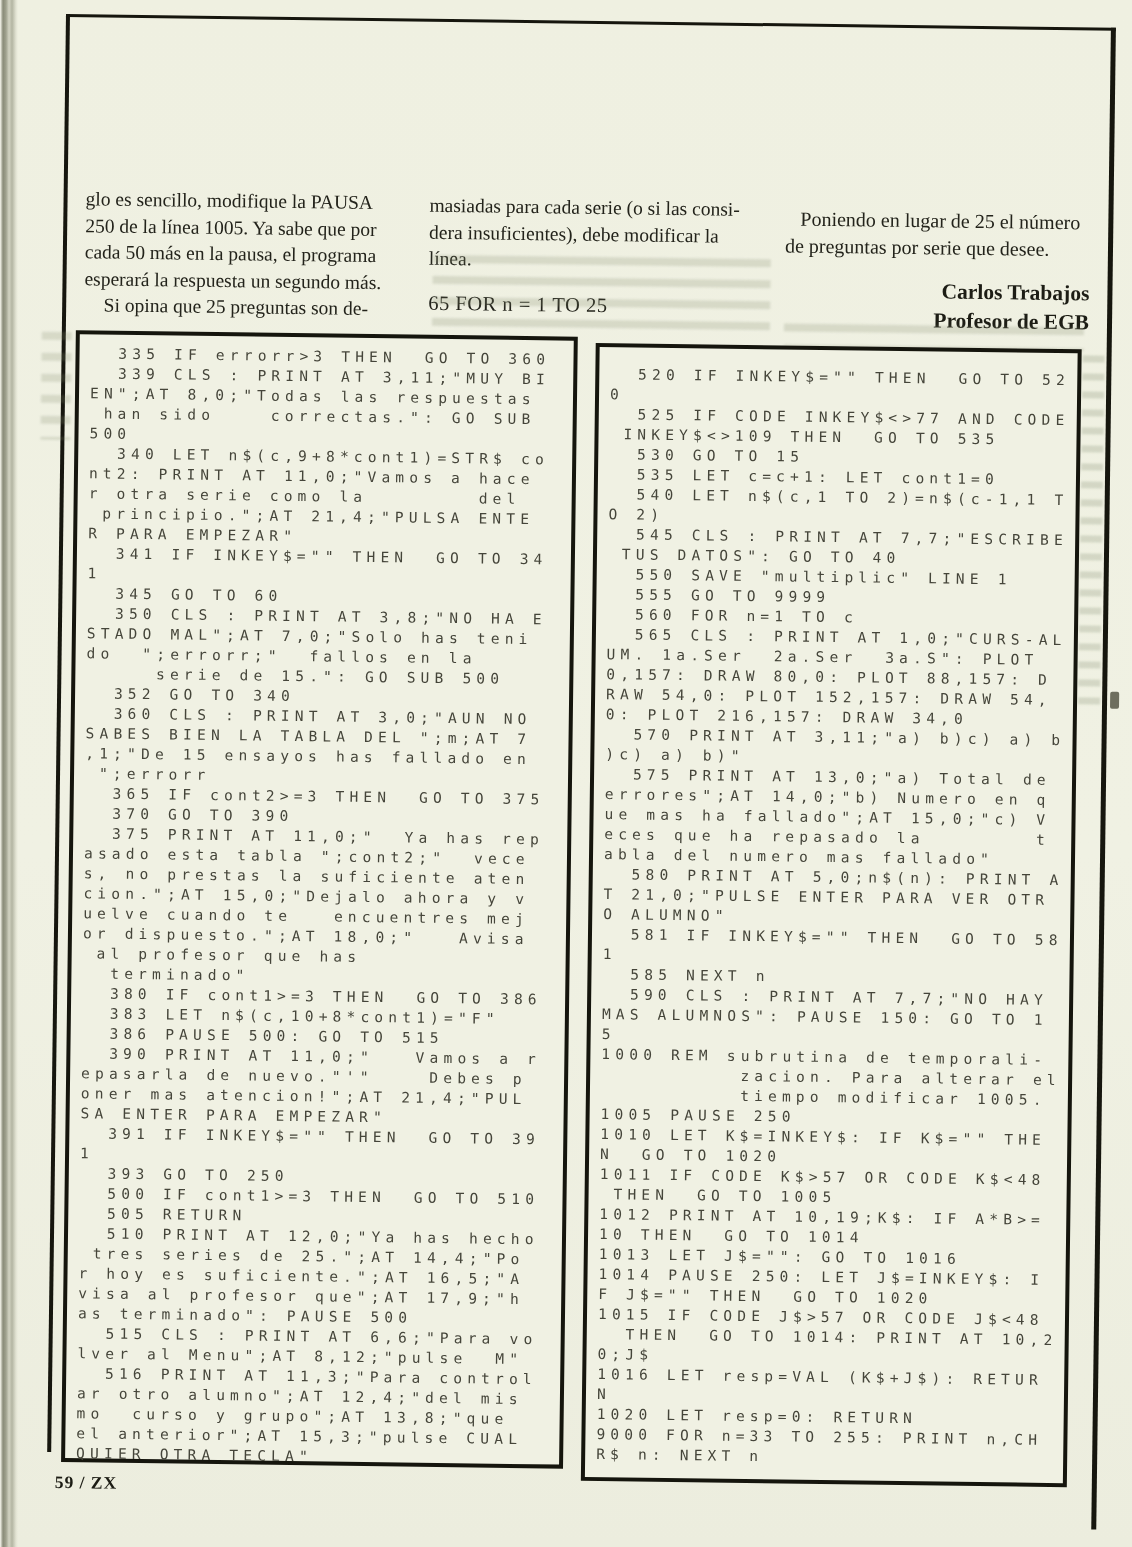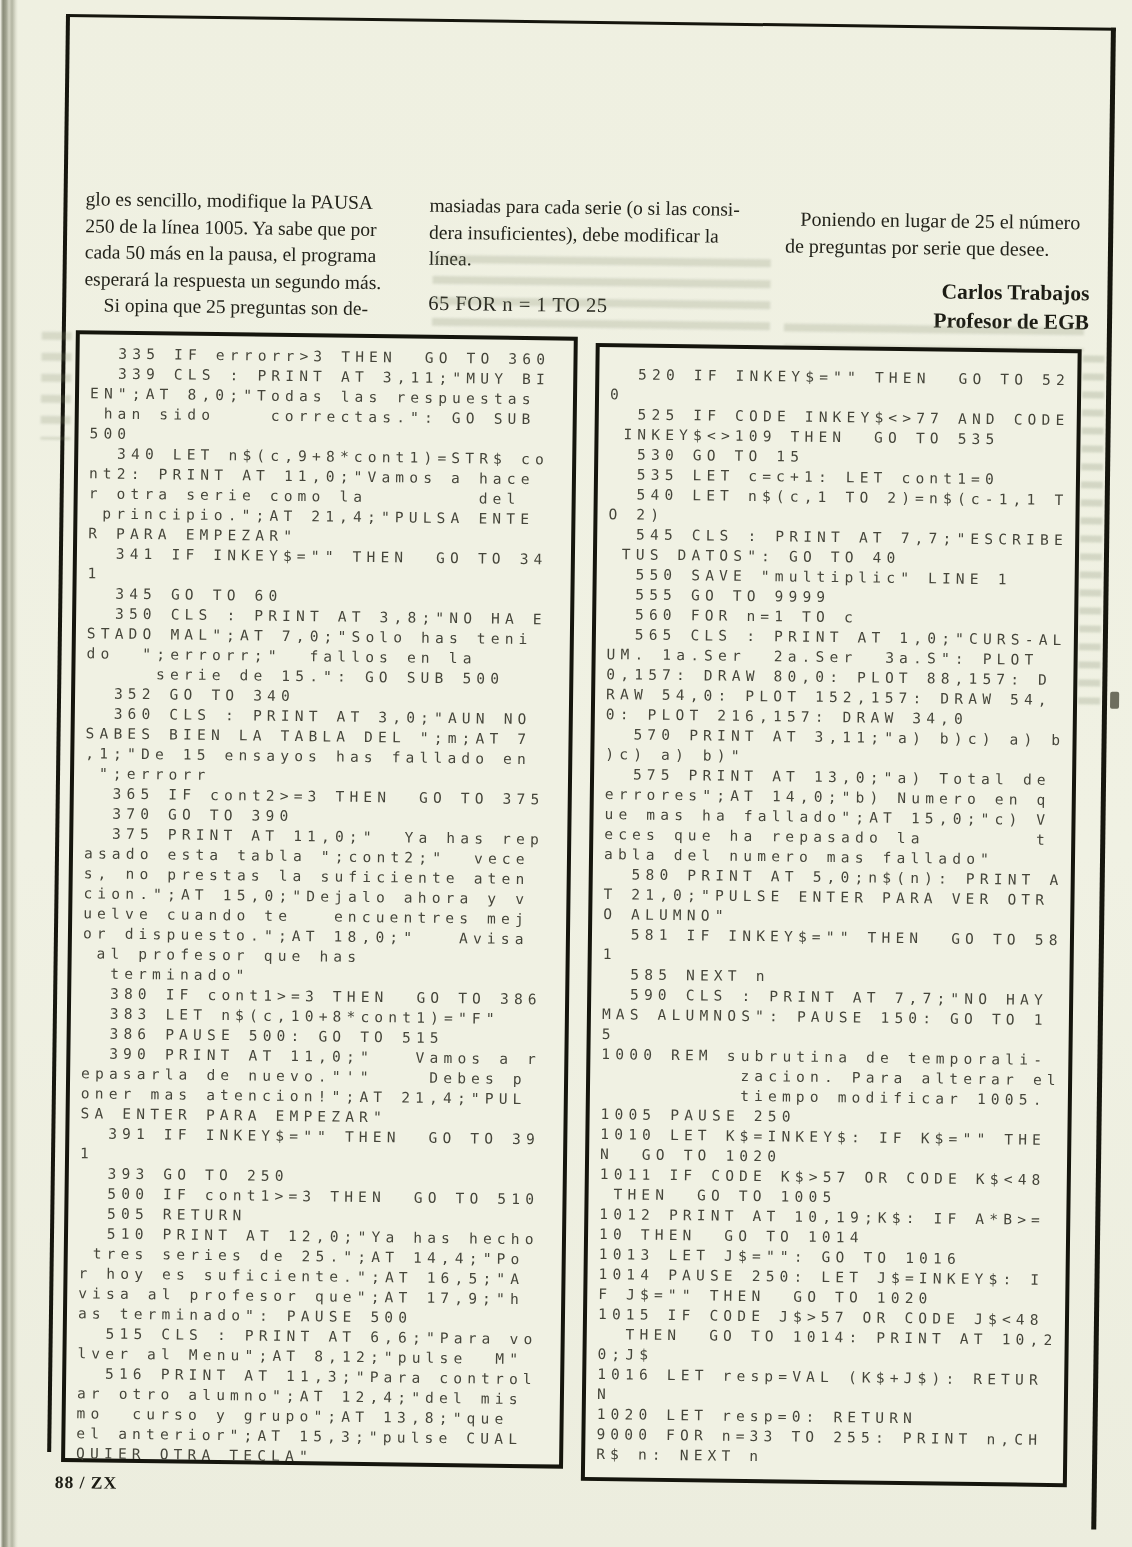--- a/index.html
+++ b/index.html
@@ -187,15 +187,15 @@
 0;J$
 1016 LET resp=VAL (K$+J$): RETUR
 N
 1020 LET resp=0: RETURN
 9000 FOR n=33 TO 255: PRINT n,CH
 R$ n: NEXT n</pre>
   </div>
 
   <div id="edge-mark"></div>
 
-  <div id="footer">88 / ZX</div>
+  <div id="footer">59 / ZX</div>
 
 </div>
 
 </body></html>

